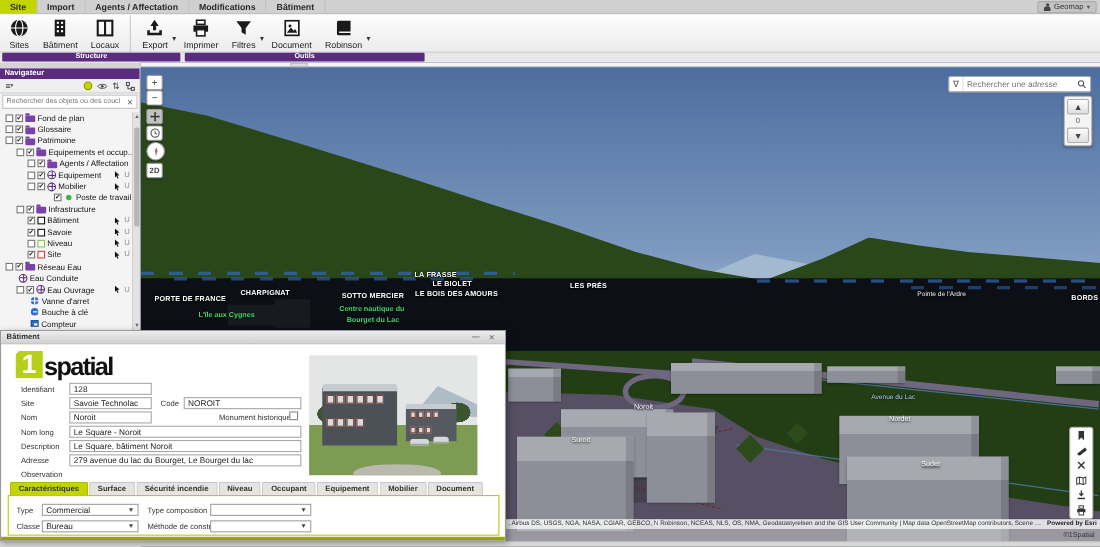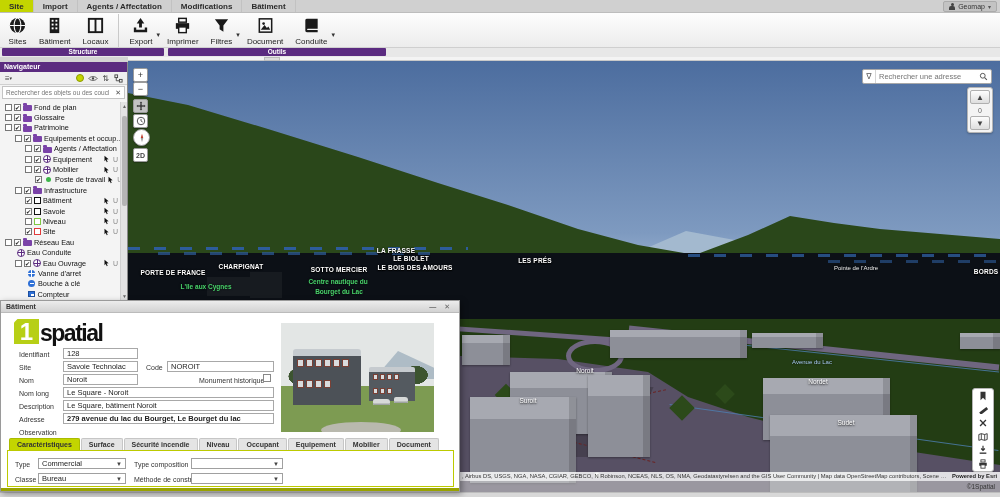--- a/index.html
+++ b/index.html
@@ -31,21 +31,21 @@
 #nav-tools{height:13px;border-bottom:1px solid #d0d0d0;background:#efefef;display:flex;align-items:center;padding:0 3px;gap:2px}
 #nav-tools .sp{flex:1}
 .nticon{width:11px;height:11px;display:flex;align-items:center;justify-content:center;cursor:pointer;font-size:8px;color:#444}
 .ycirc{width:8px;height:8px;border-radius:50%;background:#c3d500;border:1px solid #8d9a00}
 #nav-search{height:13px;display:flex;align-items:center;border-bottom:1px solid #d0d0d0;background:#fff;margin:1px 2px;border:1px solid #c4c4c4}
 #nav-search input{flex:1;border:0;outline:0;font-size:6.5px;color:#888;padding:0 3px;background:transparent;width:100px}
 #nav-search .clr{font-size:7px;color:#555;padding:0 3px;cursor:pointer}
 #tree{position:absolute;top:40px;bottom:0;left:0;right:7px;overflow:hidden}
 .trow{height:10.4px;display:flex;align-items:center;gap:2px;padding-left:4px;white-space:nowrap;cursor:pointer}
 .trow .lab{font-size:7.3px;color:#111}
-.lv-0{padding-left:5px}.lv-1{padding-left:15px}.lv-2{padding-left:25px}.lv-3{padding-left:35px}
+.lv-0{padding-left:5px}.lv-1{padding-left:15px}.lv-2{padding-left:25px}.lv-3{padding-left:49px}
 .cbs{display:flex;gap:2px;align-items:center}
 .cb{width:7px;height:7px;border:1px solid #777;background:#fff;font-size:6px;line-height:6px;color:#222;text-align:center}
 .cb.chk{font-weight:bold}
 .tico{width:9px;height:8px;position:relative;flex:0 0 auto}
 .ti-folder{background:#7a42a8;border-radius:1px;height:6px;margin-top:2px}
 .ti-folder:before{content:"";position:absolute;left:0;top:-2px;width:4px;height:2px;background:#7a42a8;border-radius:1px 1px 0 0}
 .ti-layer{width:8px;height:8px;border:1.2px solid #5b2b80;border-radius:50%;background:
  linear-gradient(#5b2b80,#5b2b80) 50% 0/1px 100% no-repeat,
  linear-gradient(#5b2b80,#5b2b80) 0 50%/100% 1px no-repeat,#fff}
 .ti-dot-green{width:5px;height:5px;border-radius:50%;background:#3cb54a;margin:1px 2px}
@@ -222,21 +222,21 @@
             <rect x="3.5" y="3" width="13" height="14" fill="none" stroke="#1a1a1a" stroke-width="1.6"></rect>
             <circle cx="8" cy="8" r="1.4" fill="#1a1a1a"></circle>
             <path d="M5 14.5 L9 9.5 L11.5 12.5 L13 11 L15 14.5 Z" fill="#1a1a1a"></path>
           </svg>
         <span class="tlab">Document</span>
       </div>
       <div class="tbtn">
         <svg viewBox="0 0 20 20">
             <path d="M5 3 C4 3 3.5 3.8 3.5 4.8 L3.5 15.5 C3.5 16.5 4.2 17 5.2 17 L16.5 17 L16.5 14.8 L6 14.8 C5.6 14.8 5.4 14.4 5.4 14.1 C5.4 13.8 5.6 13.4 6 13.4 L16.5 13.4 L16.5 3 Z" fill="#1a1a1a"></path>
           </svg>
-        <span class="tlab">Conduite</span>
+        <span class="tlab">Robinson</span>
       </div>
       <span class="tcaret">▾</span>
     </div>
   </div>
   <div id="groupbars">
     <div class="gbar" id="gbar-structure">Structure</div>
     <div class="gbar" id="gbar-outils">Outils</div>
   </div>
 
   <div id="navigator">
@@ -641,21 +641,21 @@
     <input class="finp" style="left: 166px; top: 60px; width: 107px;" value="NOROIT">
     <span class="flab" style="top:76px">Nom</span>
     <input class="finp" style="left: 62px; top: 73px; width: 75px;" value="Noroit">
     <span class="flab" style="left:198px;top:76px">Monument historique</span>
     <span class="dlg-cb" style="left:262px;top:73px"></span>
     <span class="flab" style="top:89px">Nom long</span>
     <input class="finp" style="left: 62px; top: 86px; width: 211px;" value="Le Square - Noroit">
     <span class="flab" style="top:102px">Description</span>
     <input class="finp" style="left: 62px; top: 99px; width: 211px;" value="Le Square, bâtiment Noroit">
     <span class="flab" style="top:115px">Adresse</span>
-    <input class="finp" style="left: 62px; top: 112px; width: 211px; font-weight: bold;" value="279 avenue du lac du Bourget, Le Bourget du lac">
+    <input class="finp" style="left: 62px; top: 112px; width: 211px;" value="279 avenue du lac du Bourget, Le Bourget du lac">
     <span class="flab" style="top:128px">Observation</span>
 
     <div id="photo">
       <div class="mtn"></div>
         <div class="trees"></div>
       <div class="bld1">
         <div class="winrow" style="top:3px">
             <span class="win"></span>
             <span class="win"></span>
             <span class="win"></span>

